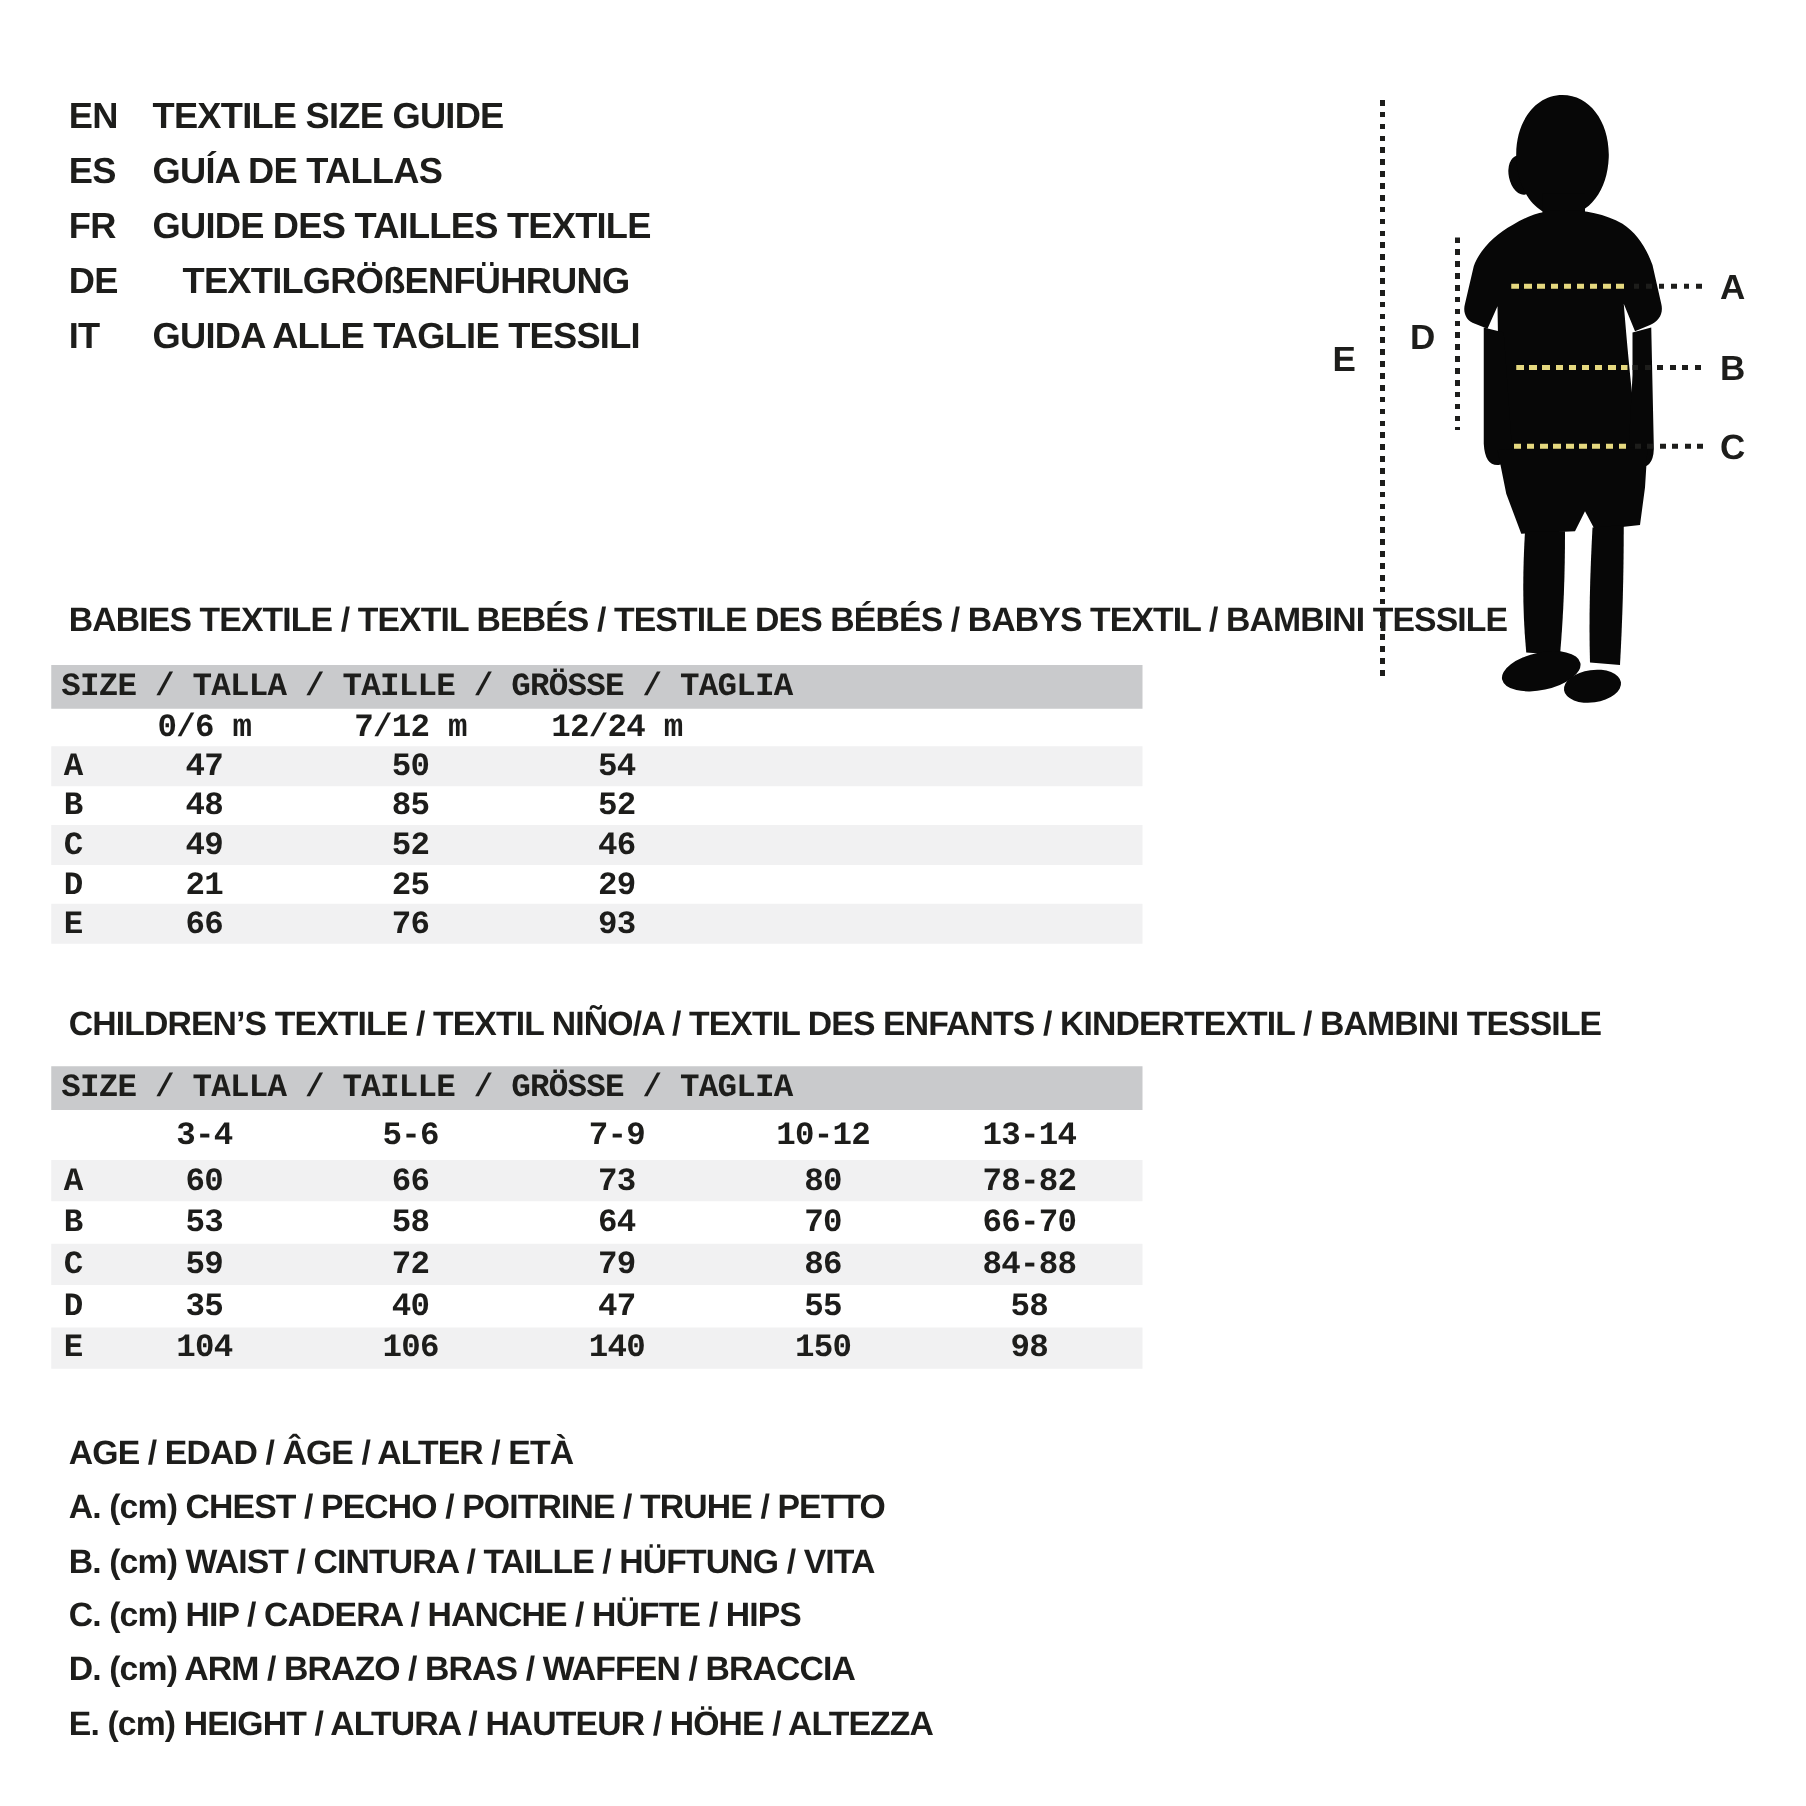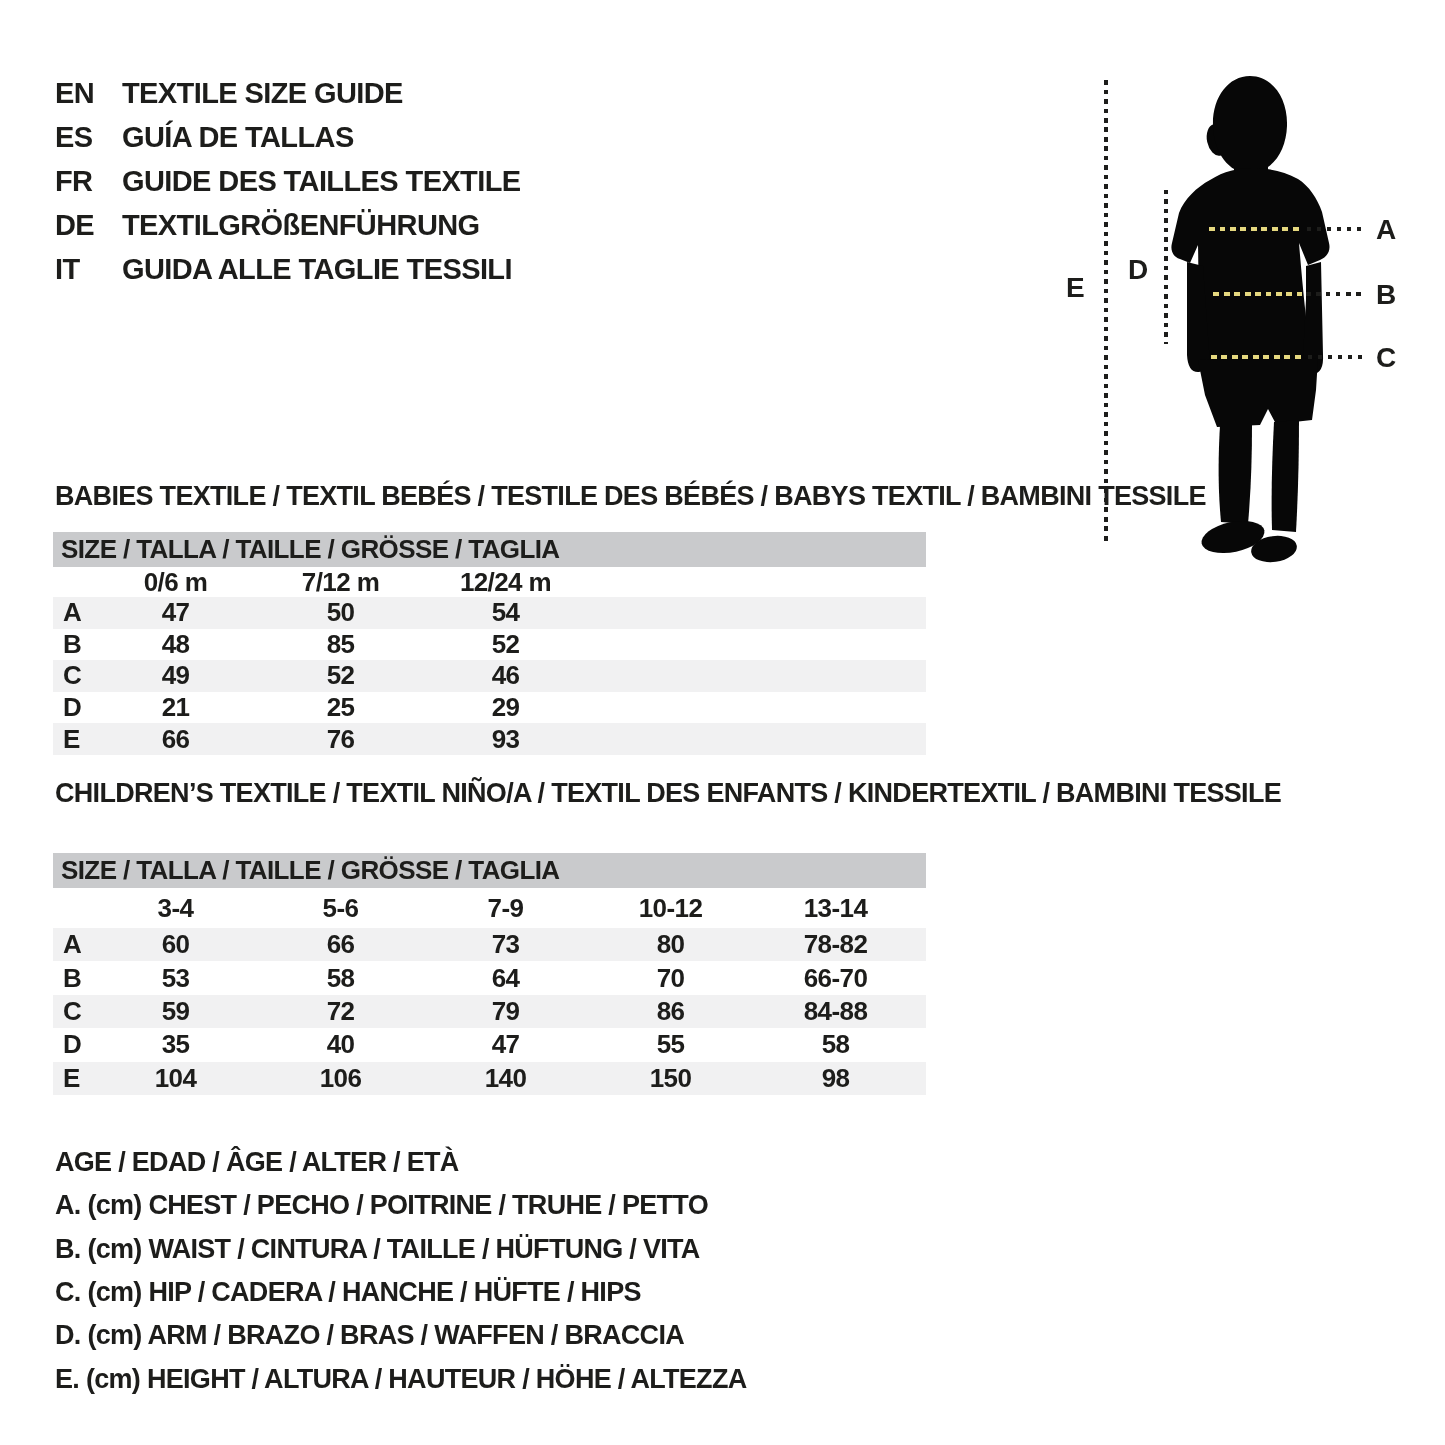--- a/index.html
+++ b/index.html
@@ -10,21 +10,21 @@
   .abs{position:absolute;}
 
   
   .lang-row{position:absolute;left:55px;display:flex;font-size:29px;font-weight:700;letter-spacing:-0.6px;line-height:30px;}
   .lang-code{width:67px;flex:0 0 67px;}
 
   
   .section-title{position:absolute;left:55px;font-size:27px;font-weight:700;letter-spacing:-0.7px;white-space:nowrap;}
 
   
-  .size-table{position:absolute;left:53px;width:873px;}
+  .size-table{position:absolute;left:41px;width:873px;font-family:Liberation Mono, monospace;}
   .size-bar{height:35px;line-height:35px;padding-left:8px;box-sizing:border-box;
             font-size:26px;font-weight:700;letter-spacing:-0.6px;}
   .thead-row,.t-row{display:flex;align-items:center;font-size:26px;font-weight:700;letter-spacing:-0.6px;}
   .t-spacer{flex:0 0 40px;}
   .t-label{flex:0 0 40px;padding-left:10px;box-sizing:border-box;}
   .t-cell{flex:0 0 165px;text-align:center;}
   .babies .thead-row{height:30px;}
   .babies .t-row{height:31.6px;}
   .children .thead-row{height:40px;}
   .children .t-row{height:33.4px;}
@@ -49,21 +49,21 @@
       <span>TEXTILE SIZE GUIDE</span>
     </div>
     <div class="lang-row" style="top:122px;">
       <span class="lang-code">ES</span>
       <span>GUÍA DE TALLAS</span>
     </div>
     <div class="lang-row" style="top:166px;">
       <span class="lang-code">FR</span>
       <span>GUIDE DES TAILLES TEXTILE</span>
     </div>
-    <div class="lang-row" style="top:210px;">
+    <div class="lang-row" style="top:210px;gap:24px;">
       <span class="lang-code">DE</span>
       <span>TEXTILGRÖßENFÜHRUNG</span>
     </div>
     <div class="lang-row" style="top:254px;">
       <span class="lang-code">IT</span>
       <span>GUIDA ALLE TAGLIE TESSILI</span>
     </div>
   </div>
 
   <div>
@@ -155,21 +155,21 @@
       <div class="t-cell">29</div>
     </div>
     <div class="t-row" style="background:#f1f1f2;">
       <div class="t-label">E</div>
       <div class="t-cell">66</div>
       <div class="t-cell">76</div>
       <div class="t-cell">93</div>
     </div>
   </div>
 
-  <div class="section-title" style="top:778px;">CHILDREN’S TEXTILE / TEXTIL NIÑO/A / TEXTIL DES ENFANTS / KINDERTEXTIL / BAMBINI TESSILE</div>
+  <div class="section-title" style="top:804px;">CHILDREN’S TEXTILE / TEXTIL NIÑO/A / TEXTIL DES ENFANTS / KINDERTEXTIL / BAMBINI TESSILE</div>
 
   <div class="size-table children" style="top:853px;">
     <div class="size-bar" style="background:#c9cacc;">SIZE / TALLA / TAILLE / GRÖSSE / TAGLIA</div>
     <div class="thead-row">
       <div class="t-spacer"></div>
       <div class="t-cell">3-4</div>
       <div class="t-cell">5-6</div>
       <div class="t-cell">7-9</div>
       <div class="t-cell">10-12</div>
       <div class="t-cell">13-14</div>

